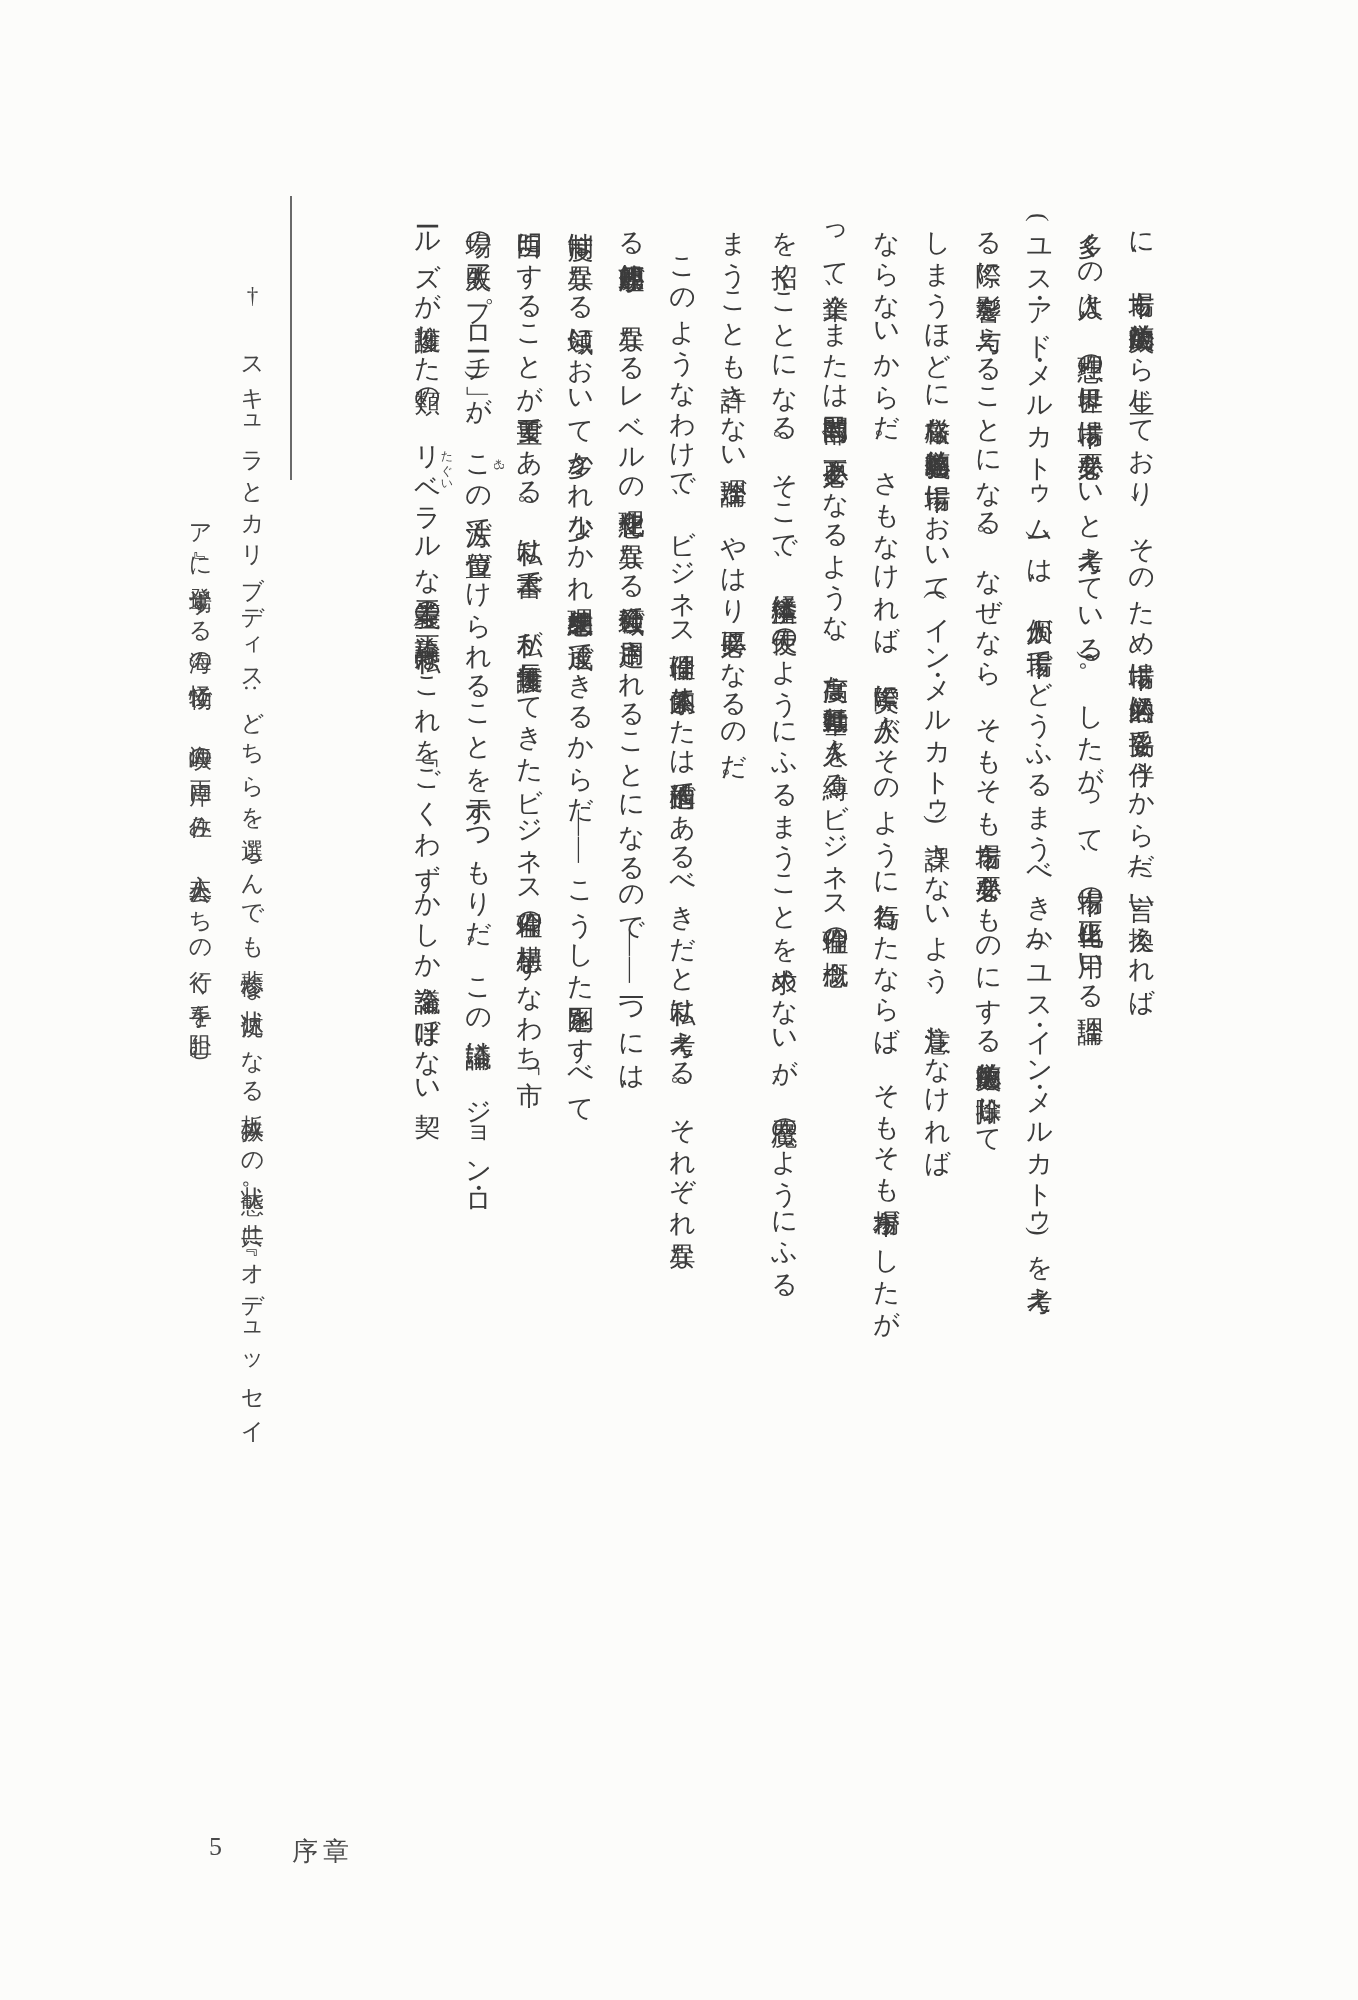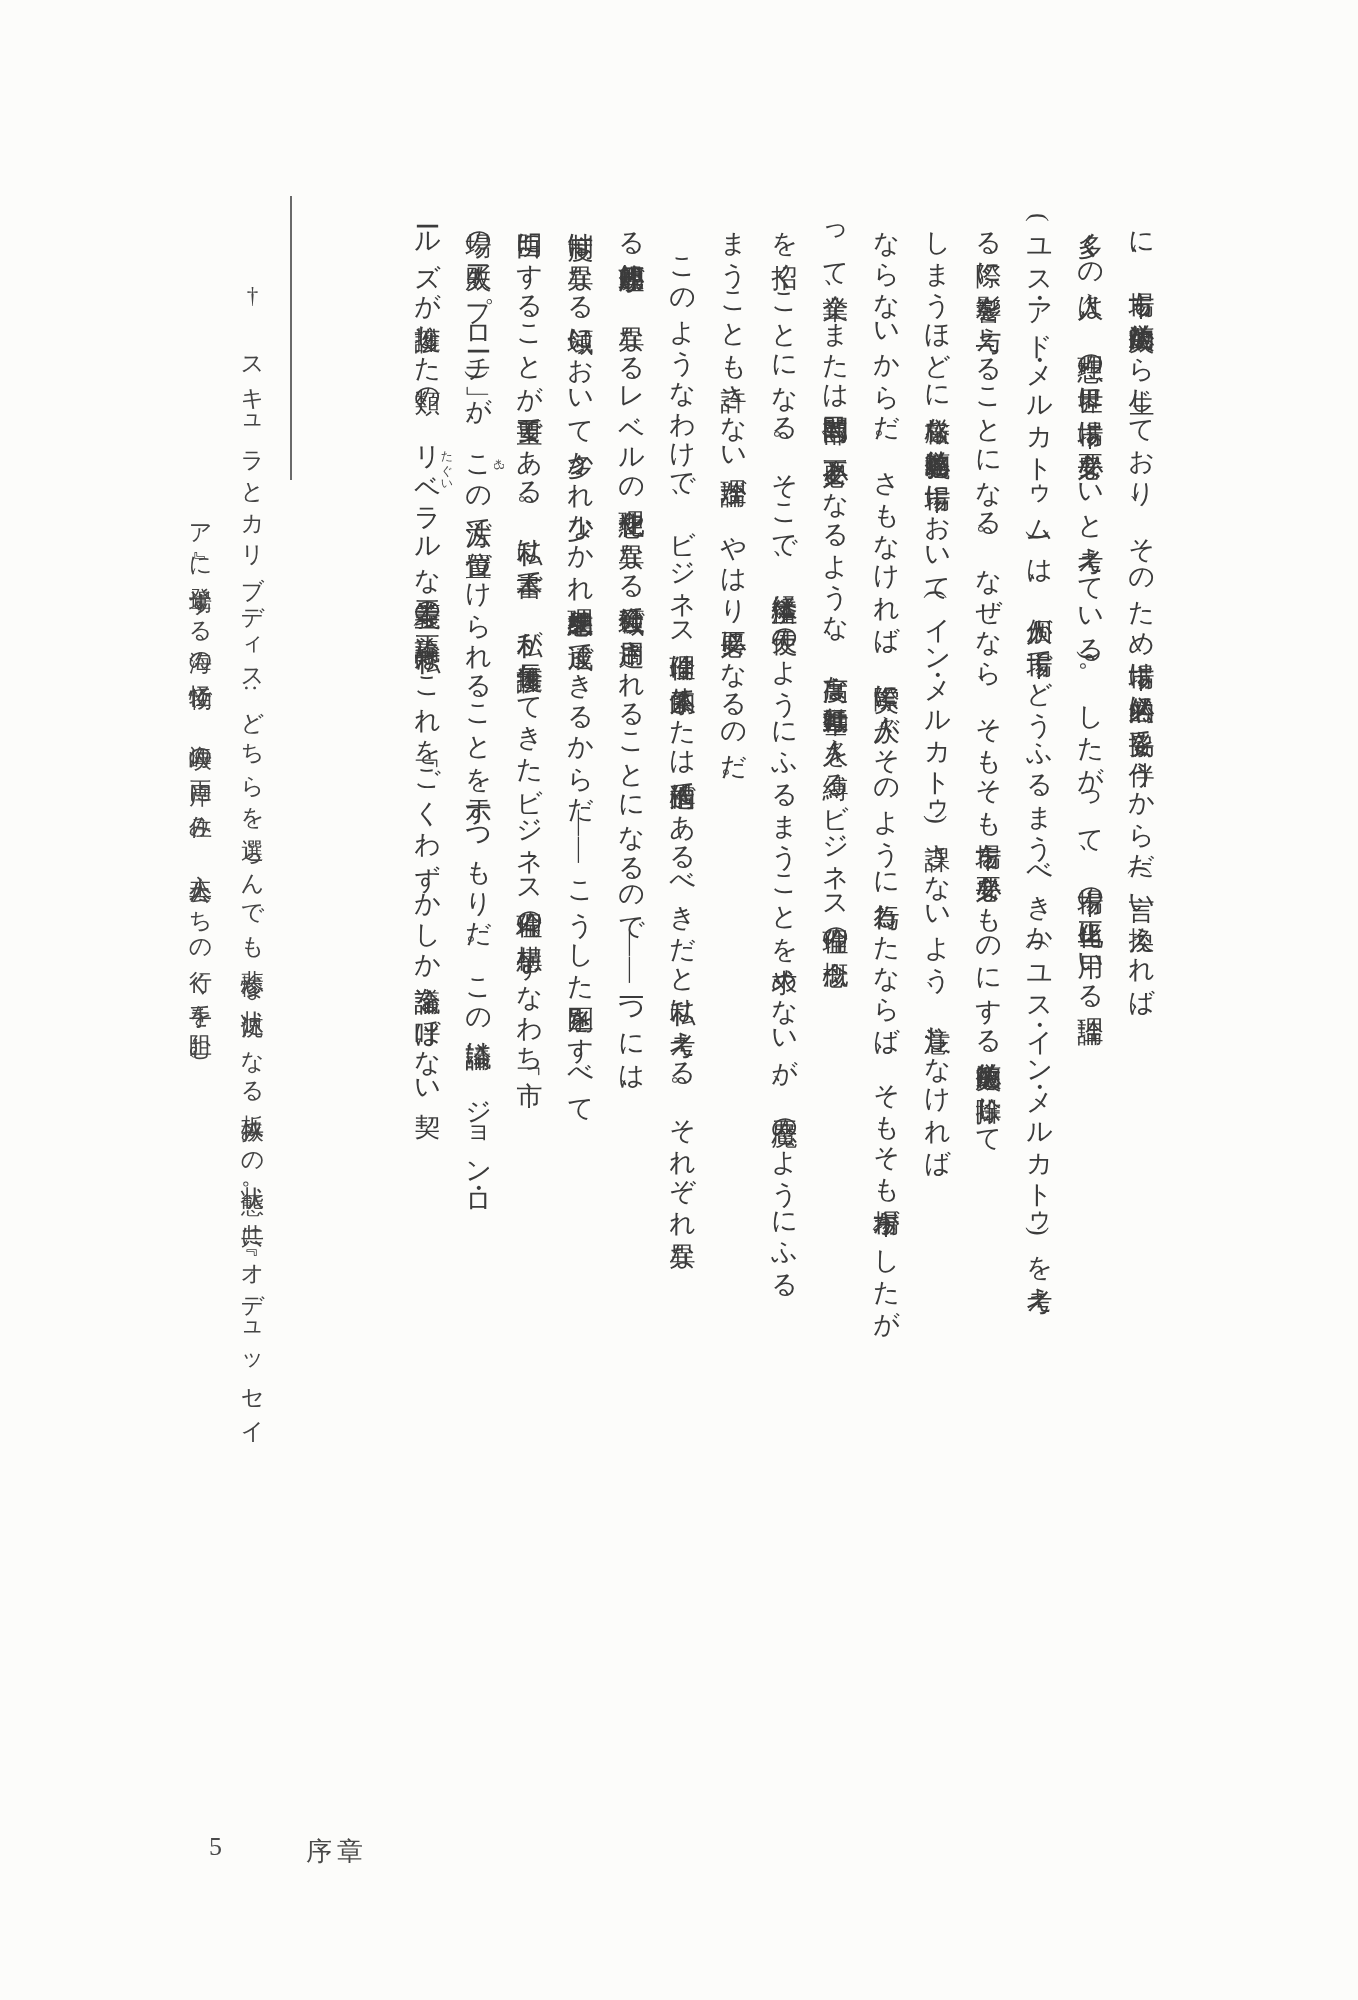--- a/index.html
+++ b/index.html
@@ -37,21 +37,21 @@
     position:absolute;writing-mode:vertical-rl;color:#4a4a4a;
     white-space:nowrap;
   }
   #ref-mark{left:491px;top:449px;font-size:14px;line-height:14px;letter-spacing:0;}
   #furigana{left:441px;top:442px;font-size:12px;line-height:12px;letter-spacing:1px;}
   
   #footer-page-number{
     position:absolute;left:209px;top:1832px;font-size:26px;color:#4a4a4a;
   }
   #footer-chapter{
-    position:absolute;left:306px;top:1834px;font-size:26px;letter-spacing:5px;color:#4a4a4a;
+    position:absolute;left:292px;top:1834px;font-size:26px;letter-spacing:5px;color:#4a4a4a;
   }
 </style>
 </head>
 <body>
 
 <div id="main-text">
   <div class="tcol">に、市場も道徳的失敗から生じており、そのため市場は必然的に妥協を伴うからだ(言い換えれば、</div>
   <div class="tcol">多くの人々は、理想の世界に市場は必要ないと考えている)。したがって、市場の正当化に用いる理論</div>
   <div class="tcol">(ユス・アド・メルカトゥム)は、個人が市場でどうふるまうべきか(ユス・イン・メルカトゥ)を考え</div>
   <div class="tcol">る際に影響を与えることになる。なぜなら、そもそも市場を必要なものにする道徳的失敗を排除して</div>

